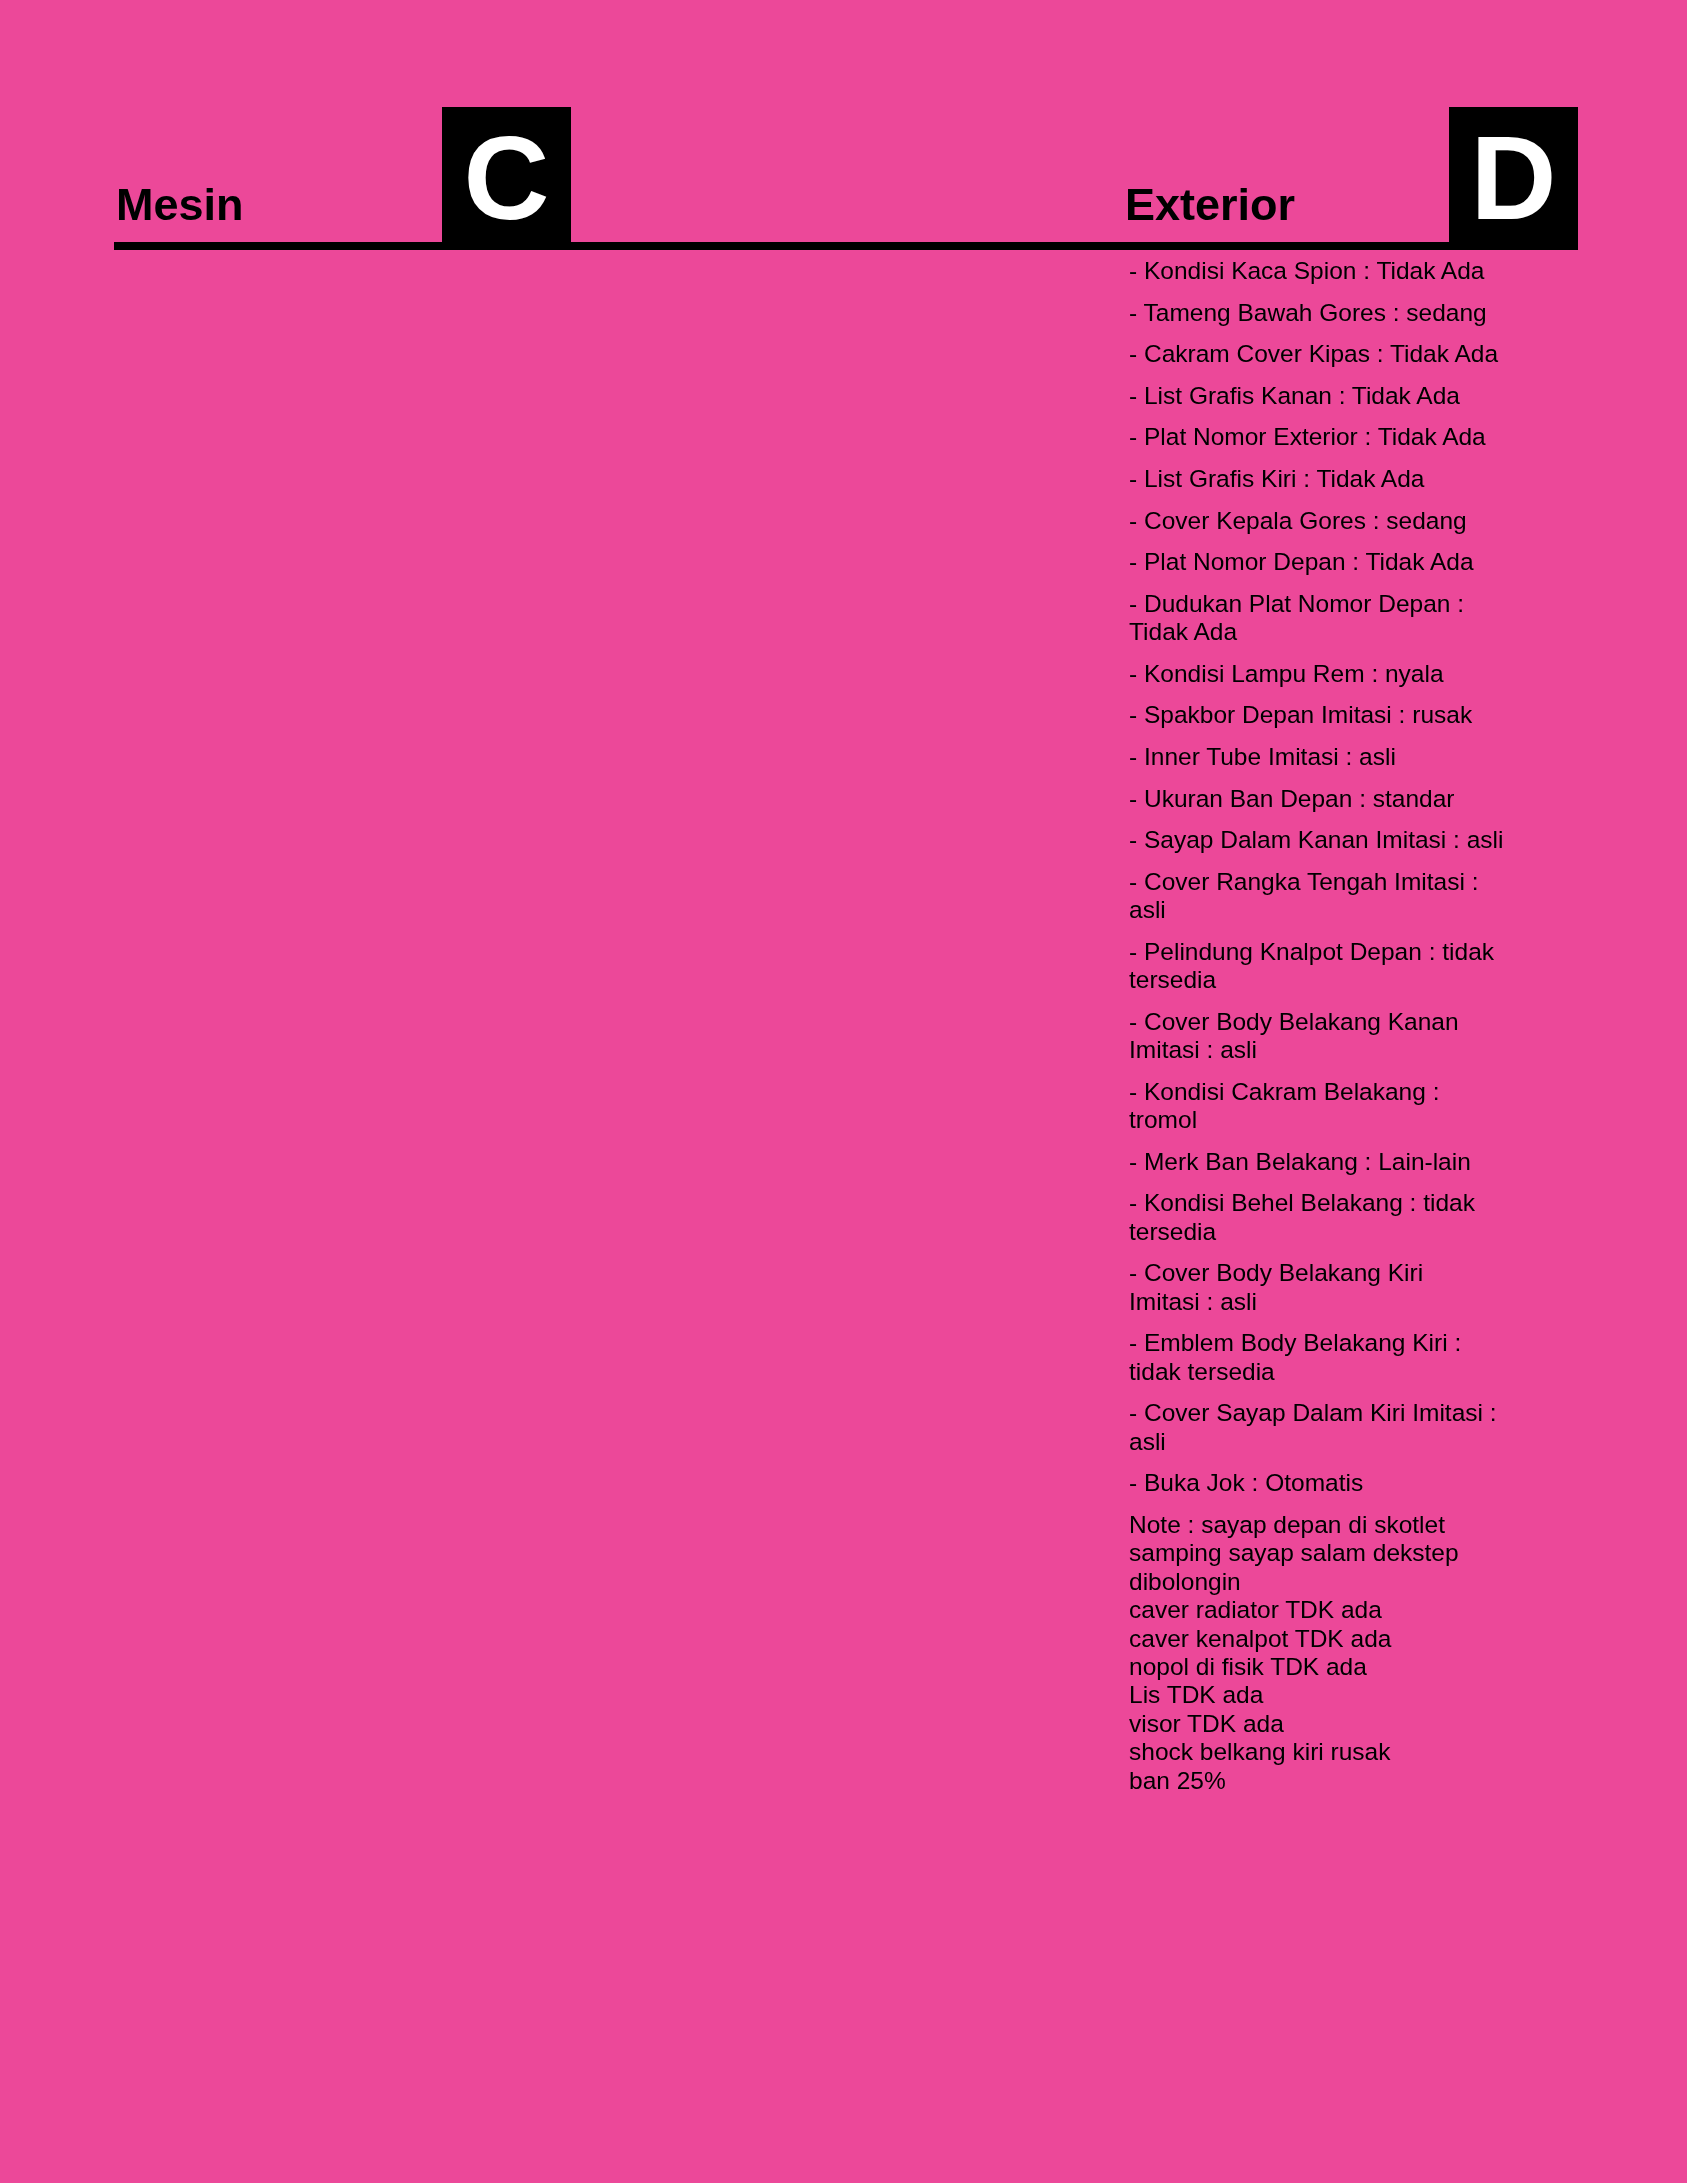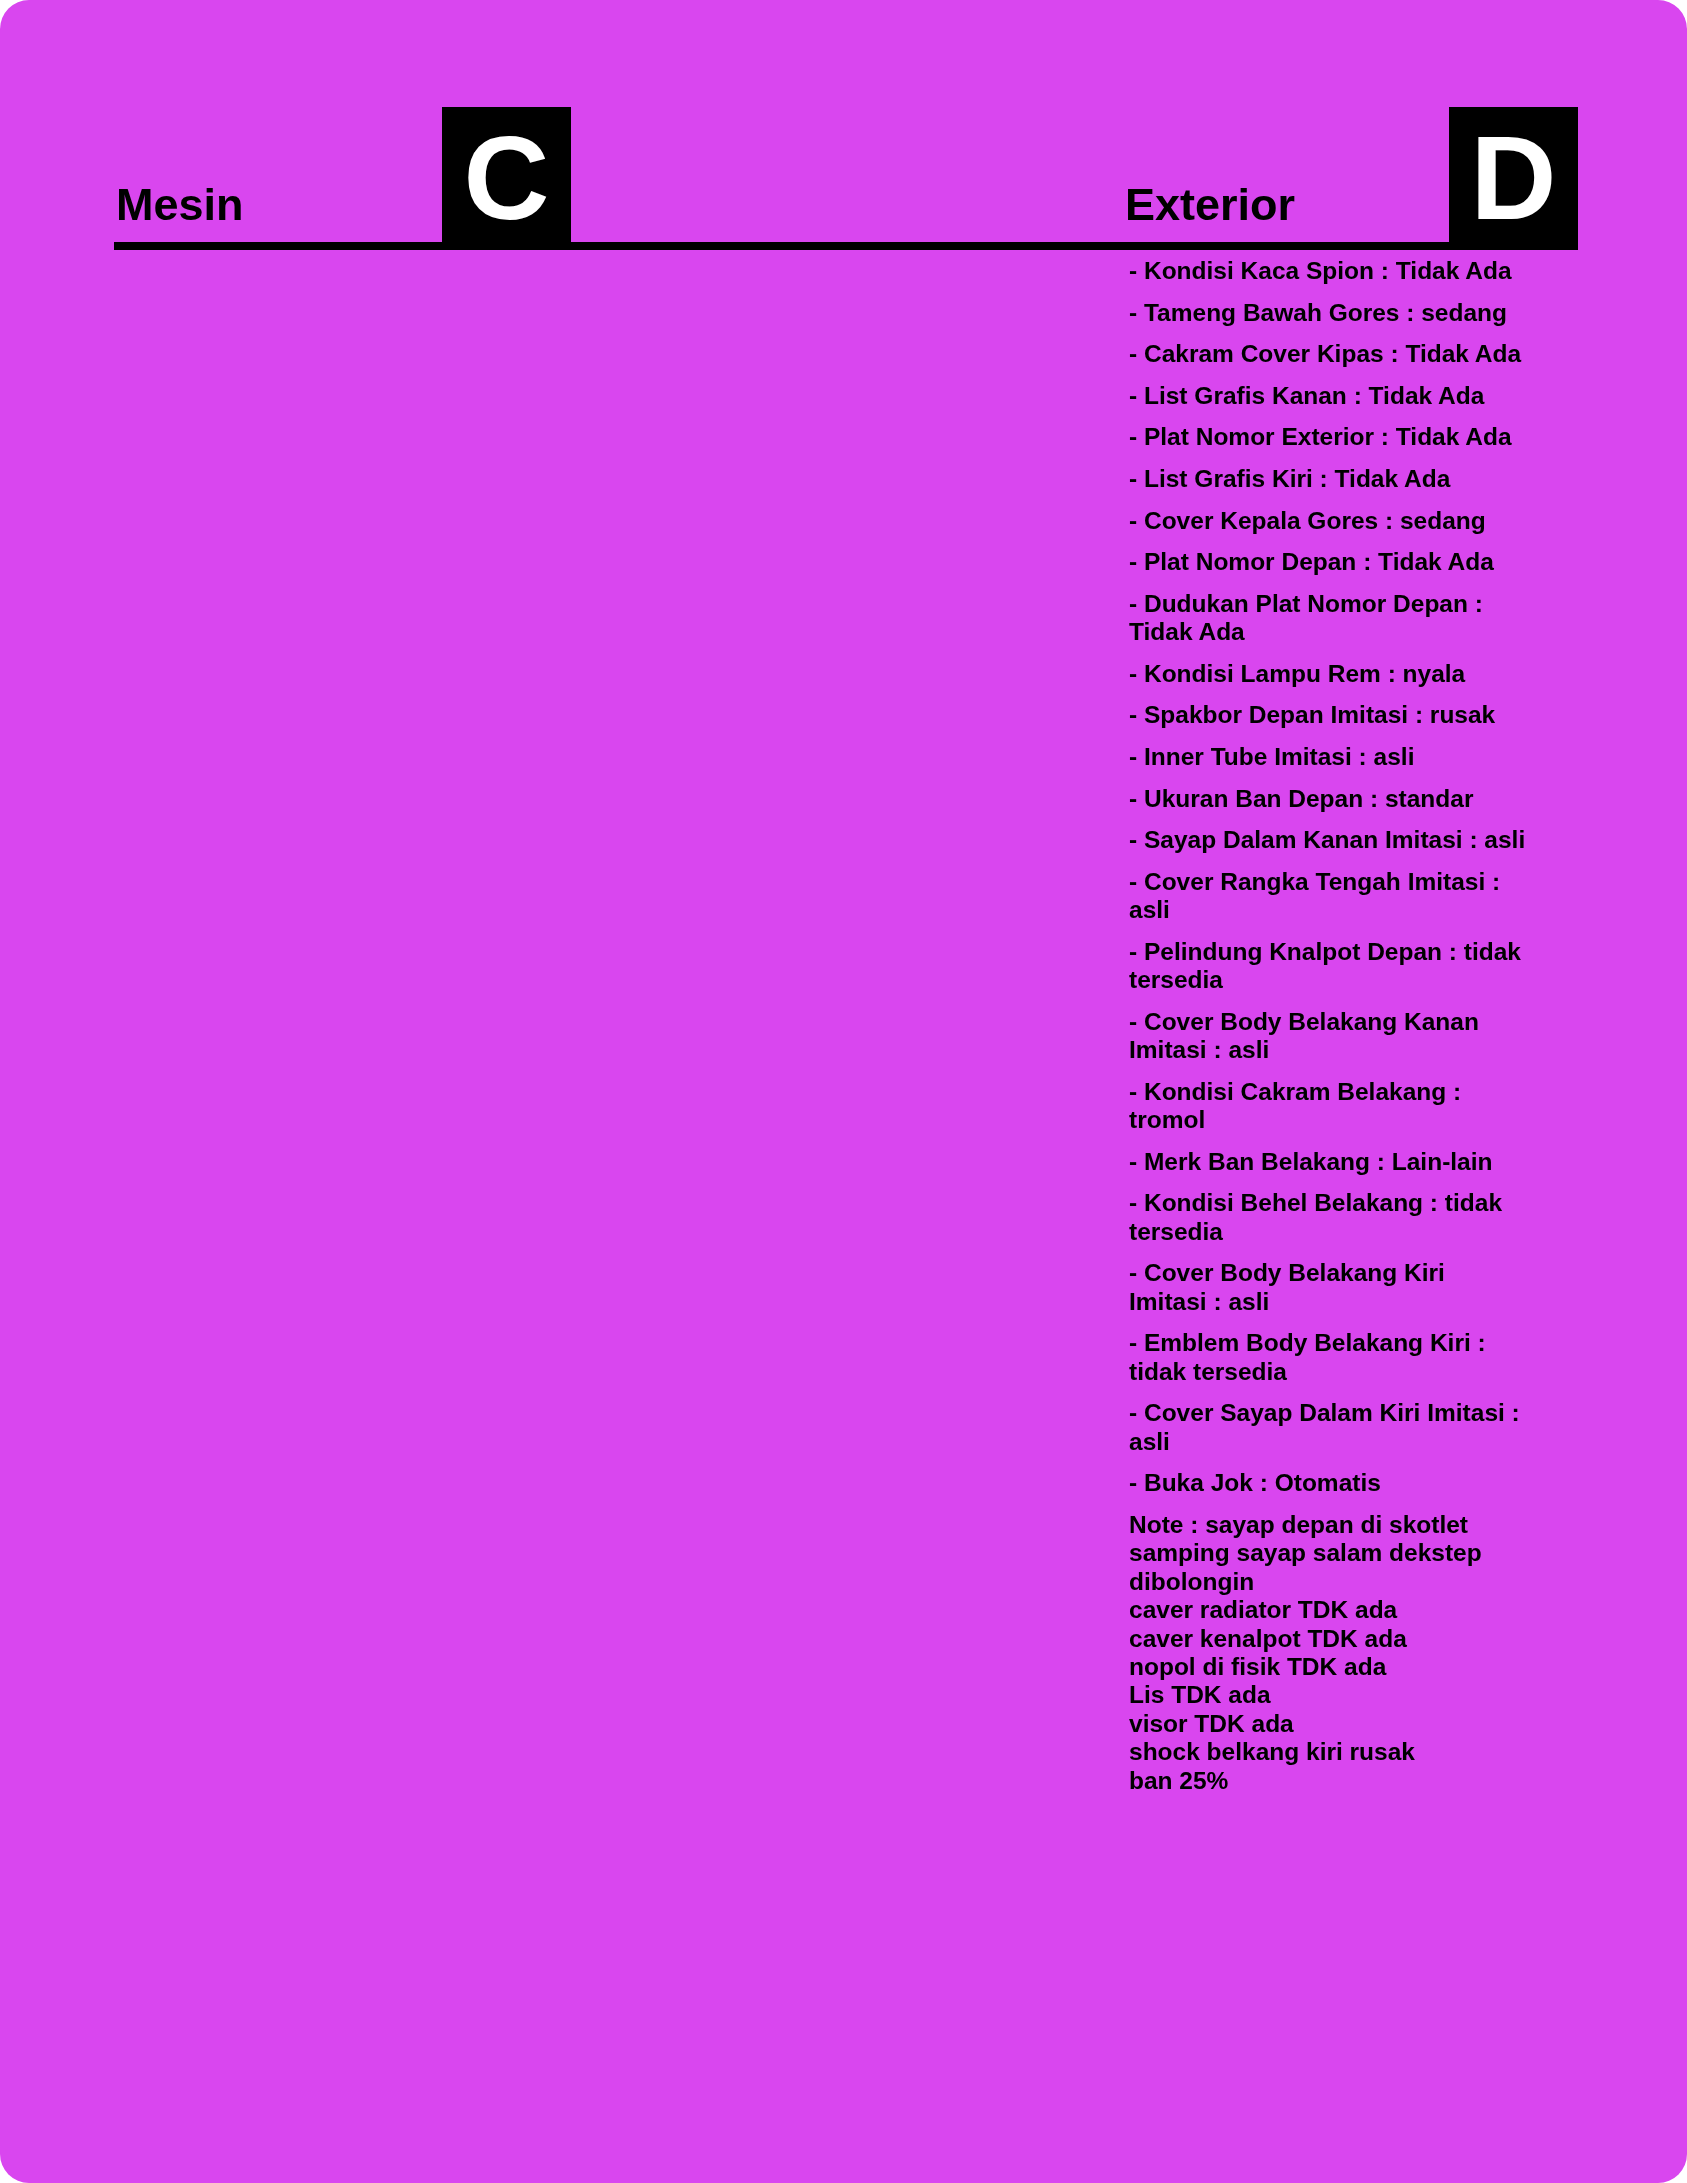--- a/index.html
+++ b/index.html
@@ -8,22 +8,21 @@
     height: 2183px;
     background: #ffffff;
     position: relative;
     overflow: hidden;
     font-family: "Liberation Sans", sans-serif;
     color: #000000;
   }
   .page {
     position: absolute;
     inset: 0;
-    background: #d946ef;
-    border-radius: 29px;
+    background: #ec4899;
   }
   .section-title {
     position: absolute;
     top: 182px;
     font-size: 45px;
     font-weight: 700;
     line-height: 1;
     color: #000000;
     white-space: nowrap;
   }
@@ -54,21 +53,21 @@
     width: 1464px;
     height: 8px;
     background: #000000;
   }
   .exterior-list {
     position: absolute;
     left: 1129px;
     top: 257px;
     width: 483px;
     font-size: 24.5px;
-    font-weight: 700;
+    font-weight: 400;
     line-height: 28.4px;
     color: #000000;
   }
   .exterior-list p {
     margin: 0 0 13.2px 0;
     white-space: pre-line;
   }
   .exterior-list p:last-child { margin-bottom: 12px; }
 </style>
 </head>

